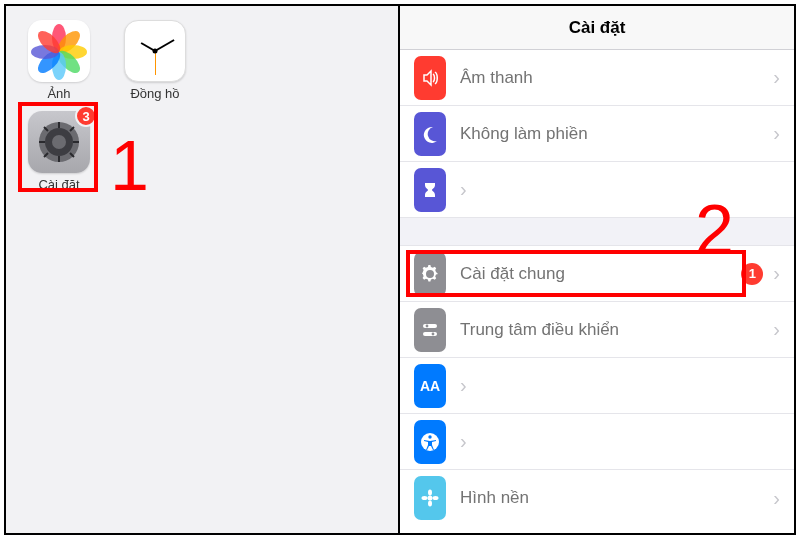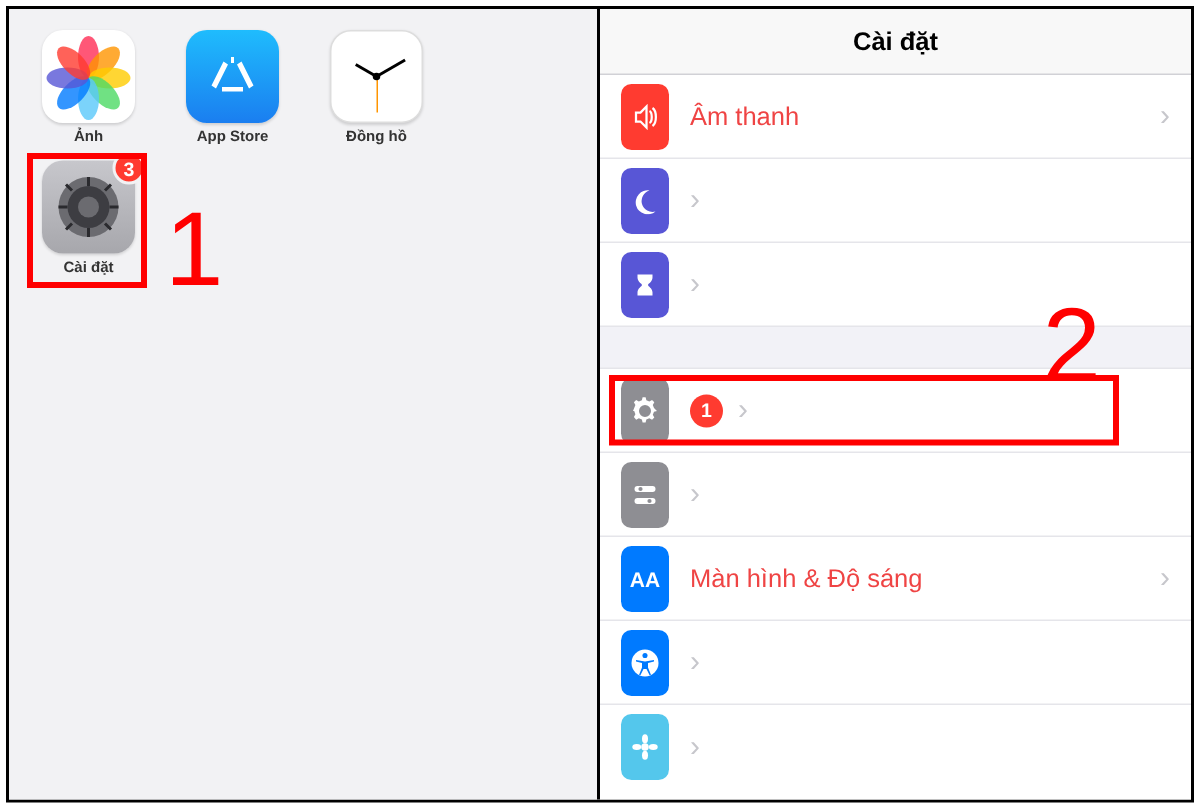--- a/index.html
+++ b/index.html
@@ -47,26 +47,25 @@
   }
   .app-icon {
     width: 62px; height: 62px;
     border-radius: 14px;
     display: flex; align-items: center; justify-content: center;
     box-shadow: 0 1px 2px rgba(0,0,0,.15);
     background: #fff;
     font-size: 34px;
   }
   .app-label {
-    font-size: 10px;
+    font-size: 13px;
     color: #333;
     margin-top: 4px;
     text-align: center;
     white-space: nowrap;
-    font-weight: bold;
   }
   .badge {
     position: absolute;
     top: -6px; right: -3px;
     min-width: 22px; height: 22px;
     border-radius: 11px;
     background: #ff3b30;
     color: #fff;
     font-size: 13px;
     font-weight: 600;
@@ -134,21 +133,21 @@
     position:relative;
   }
   .row-icon {
     width: 32px; height: 44px;
     border-radius: 7px;
     margin-right: 14px;
     display:flex; align-items:center; justify-content:center;
     color:#fff; font-size:18px;
     flex-shrink:0;
   }
-  .row-label { font-size: 17px; color:#ef4444; flex:1; }
+  .row-label { font-size: 17px; color:#737373; flex:1; }
   .chevron { color:#c7c7cc; font-size:20px; flex-shrink:0; }
   .row-badge {
     min-width:22px; height:22px; border-radius:11px;
     background:#ff3b30; color:#fff; font-size:13px; font-weight:600;
     display:flex; align-items:center; justify-content:center;
     margin-right:10px; padding:0 5px;
   }
   .section-gap {
     height: 28px; background:#f2f2f7;
     border-bottom:1px solid #e5e5ea;
@@ -183,28 +182,20 @@
             <div class="photos-petal" style="background:#4cd964;left:8px;top:-12px;transform:rotate(135deg)"></div>
             <div class="photos-petal" style="background:#5ac8fa;left:8px;top:-12px;transform:rotate(180deg)"></div>
             <div class="photos-petal" style="background:#007aff;left:8px;top:-12px;transform:rotate(225deg)"></div>
             <div class="photos-petal" style="background:#5856d6;left:8px;top:-12px;transform:rotate(270deg)"></div>
             <div class="photos-petal" style="background:#ff3b30;left:8px;top:-12px;transform:rotate(315deg)"></div>
           </div>
         </div>
         <div class="app-label">Ảnh</div>
       </div>
 
-      <div class="app">
-        <div class="app-icon appstore-icon">
-          <svg width="36" height="36" viewBox="0 0 36 36">
-              <path fill="#fff" d="M17 5l2 0 0 4-2 0zM11 25l14 0 0 3-14 0zM12 8l3 2-8 16-3-2zM24 8l-3 2 8 16 3-2z"></path>
-            </svg>
-        </div>
-        <div class="app-label">App Store</div>
-      </div>
 
 
       <div class="app">
         <div class="app-icon clock-icon">
           <div class="clock-hand-h"></div>
           <div class="clock-hand-m"></div>
           <div class="clock-hand-s"></div>
           <div style="position:absolute;width:5px;height:5px;border-radius:50%;background:#000;left:50%;top:50%;transform:translate(-50%,-50%)"></div>
         </div>
         <div class="app-label">Đồng hồ</div>
@@ -247,60 +238,62 @@
         <div class="row-label">Âm thanh</div>
         <div class="chevron">›</div>
       </div>
 
       <div class="row">
         <div class="row-icon" style="background:#5856d6">
           <svg width="18" height="18" viewBox="0 0 18 18">
               <path fill="#fff" d="M12 2a8 8 0 1 0 4 14 7 7 0 0 1-4-14z"></path>
             </svg>
         </div>
+        <div class="row-label">Không làm phiền</div>
         <div class="chevron">›</div>
       </div>
 
       <div class="row">
         <div class="row-icon" style="background:#5856d6">
           <svg width="18" height="18" viewBox="0 0 18 18" fill="#fff">
               <path d="M4 2h10v2c0 3-3 4-3 5s3 2 3 5v2H4v-2c0-3 3-4 3-5s-3-2-3-5z"></path>
             </svg>
         </div>
         <div class="chevron">›</div>
       </div>
 
       <div class="section-gap"></div>
 
       <div class="row" style="position:relative">
         <div class="row-icon" style="background:#8e8e93">
           <svg width="20" height="20" viewBox="0 0 20 20" fill="#fff">
               <path d="M10 6a4 4 0 1 0 0 8 4 4 0 0 0 0-8zm8 4l-2 .5-.8 2 1 1.8-1.5 1.5-1.8-1-2 .8-.5 2h-2l-.5-2-2-.8-1.8 1L2.6 14l1-1.8L2.8 10 2 10l.8-2 .8-2-1-1.8L4.1 2.7l1.8 1 2-.8.5-2h2l.5 2 2 .8 1.8-1 1.5 1.5-1 1.8.8 2z"></path>
             </svg>
         </div>
+        <div class="row-label">Cài đặt chung</div>
         <div class="row-badge">1</div>
         <div class="chevron">›</div>
         <div class="highlight-box-2"></div>
       </div>
 
       <div class="row">
         <div class="row-icon" style="background:#8e8e93">
           <svg width="18" height="18" viewBox="0 0 18 18" fill="#fff">
               <rect x="2" y="3" width="14" height="4" rx="2"></rect>
               <rect x="2" y="11" width="14" height="4" rx="2"></rect>
               <circle cx="6" cy="5" r="1.4" fill="#8e8e93"></circle>
               <circle cx="12" cy="13" r="1.4" fill="#8e8e93"></circle>
             </svg>
         </div>
+        <div class="row-label">Trung tâm điều khiển</div>
         <div class="chevron">›</div>
       </div>
 
       <div class="row">
         <div class="row-icon" style="background:#007aff;font-weight:700;font-size:14px">AA</div>
-        <div class="row-label">Màn hình &amp; Độ sáng</div>
         <div class="chevron">›</div>
       </div>
 
       <div class="row">
         <div class="row-icon" style="background:#007aff">
           <svg width="20" height="20" viewBox="0 0 20 20">
               <circle cx="10" cy="10" r="9" fill="#fff"></circle>
               <circle cx="10" cy="5" r="1.7" fill="#007aff"></circle>
               <path fill="#007aff" d="M4 8l6 1 6-1v1l-4 1v3l2 5h-1l-2-4h-2l-2 4H6l2-5v-3L4 9z"></path>
             </svg>
@@ -311,19 +304,20 @@
       <div class="row" style="border-bottom:none">
         <div class="row-icon" style="background:#54c7ec">
           <svg width="18" height="18" viewBox="0 0 18 18" fill="#fff">
               <circle cx="9" cy="9" r="2.5"></circle>
               <ellipse cx="9" cy="3.5" rx="2" ry="3"></ellipse>
               <ellipse cx="9" cy="14.5" rx="2" ry="3"></ellipse>
               <ellipse cx="3.5" cy="9" rx="3" ry="2"></ellipse>
               <ellipse cx="14.5" cy="9" rx="3" ry="2"></ellipse>
             </svg>
         </div>
+        <div class="row-label">Hình nền</div>
         <div class="chevron">›</div>
       </div>
     </div>
 
     <div class="annotation-2">2</div>
   </div>
 </div>
 
 </body></html>

